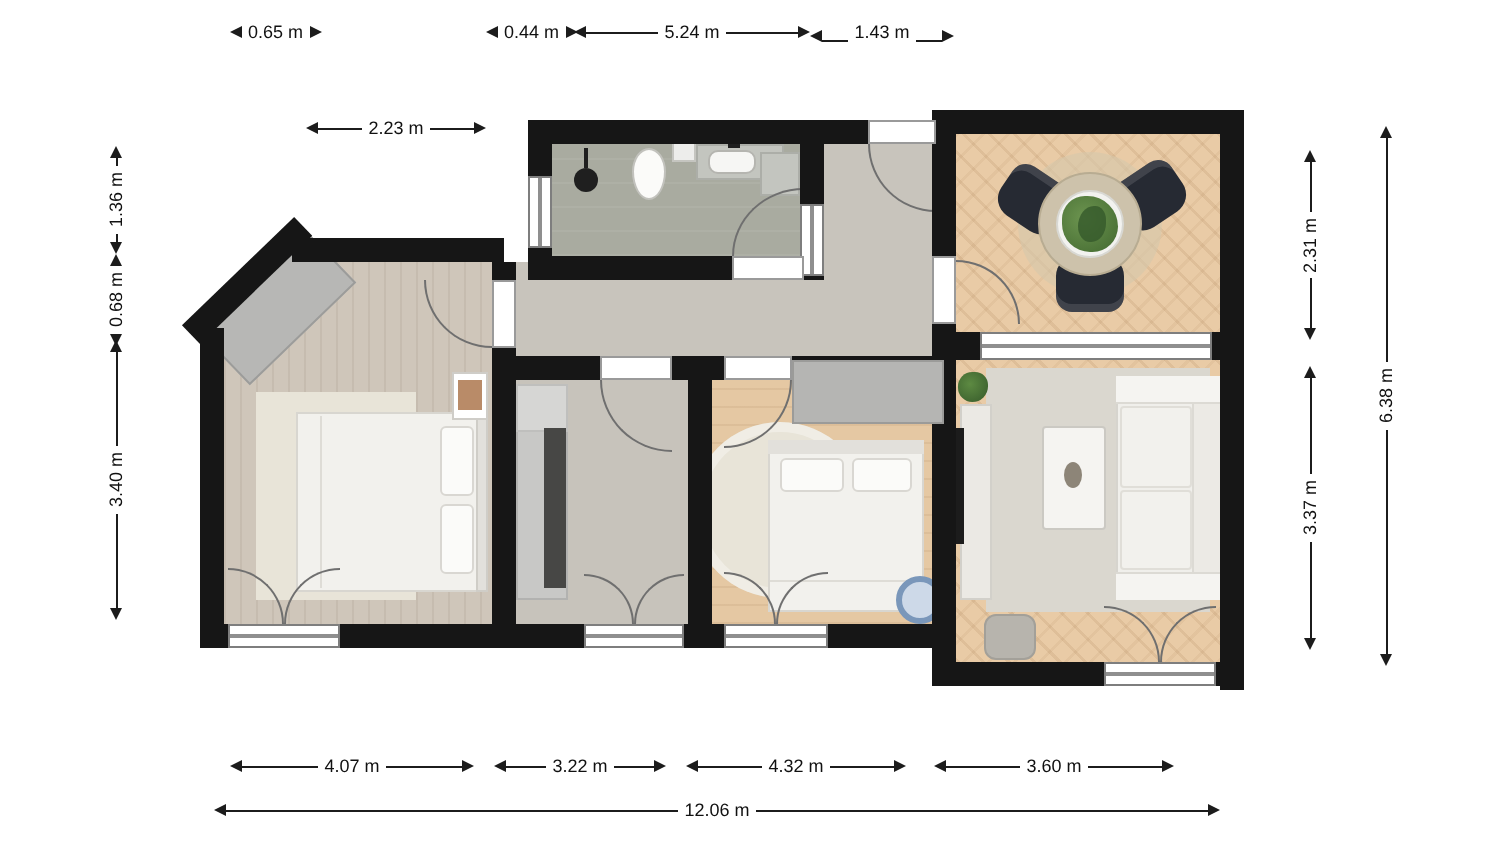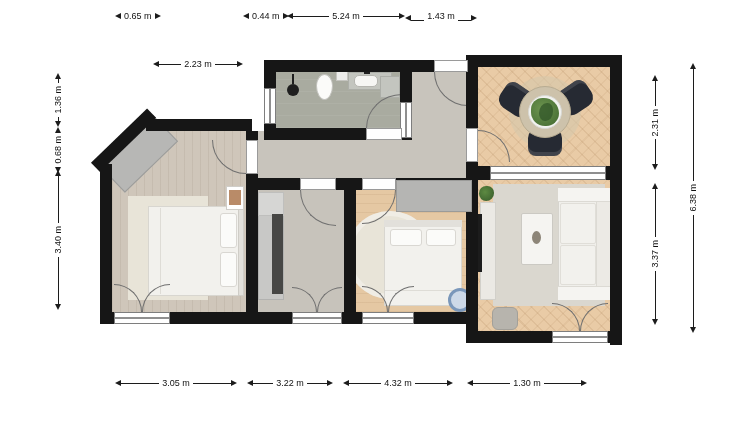--- a/index.html
+++ b/index.html
@@ -253,39 +253,46 @@
     <span class="av u"></span>
       <span class="ln"></span>
       <span class="lbl">6.38 m</span>
       <span class="ln"></span>
       <span class="av d"></span>
   </div>
 
   <div class="dim-h" style="left:115px;top:378px;width:122px;">
     <span class="ah l"></span>
       <span class="ln"></span>
-      <span class="lbl">3.05 m</span>
+      <span class="lbl">4.07 m</span>
       <span class="ln"></span>
       <span class="ah r"></span>
   </div>
   <div class="dim-h" style="left:247px;top:378px;width:86px;">
     <span class="ah l"></span>
       <span class="ln"></span>
       <span class="lbl">3.22 m</span>
       <span class="ln"></span>
       <span class="ah r"></span>
   </div>
   <div class="dim-h" style="left:343px;top:378px;width:110px;">
     <span class="ah l"></span>
       <span class="ln"></span>
       <span class="lbl">4.32 m</span>
       <span class="ln"></span>
       <span class="ah r"></span>
   </div>
   <div class="dim-h" style="left:467px;top:378px;width:120px;">
     <span class="ah l"></span>
       <span class="ln"></span>
-      <span class="lbl">1.30 m</span>
+      <span class="lbl">3.60 m</span>
+      <span class="ln"></span>
+      <span class="ah r"></span>
+  </div>
+  <div class="dim-h" style="left:107px;top:400px;width:503px;">
+    <span class="ah l"></span>
+      <span class="ln"></span>
+      <span class="lbl">12.06 m</span>
       <span class="ln"></span>
       <span class="ah r"></span>
   </div>
 
 </div>
 
 </body></html>

